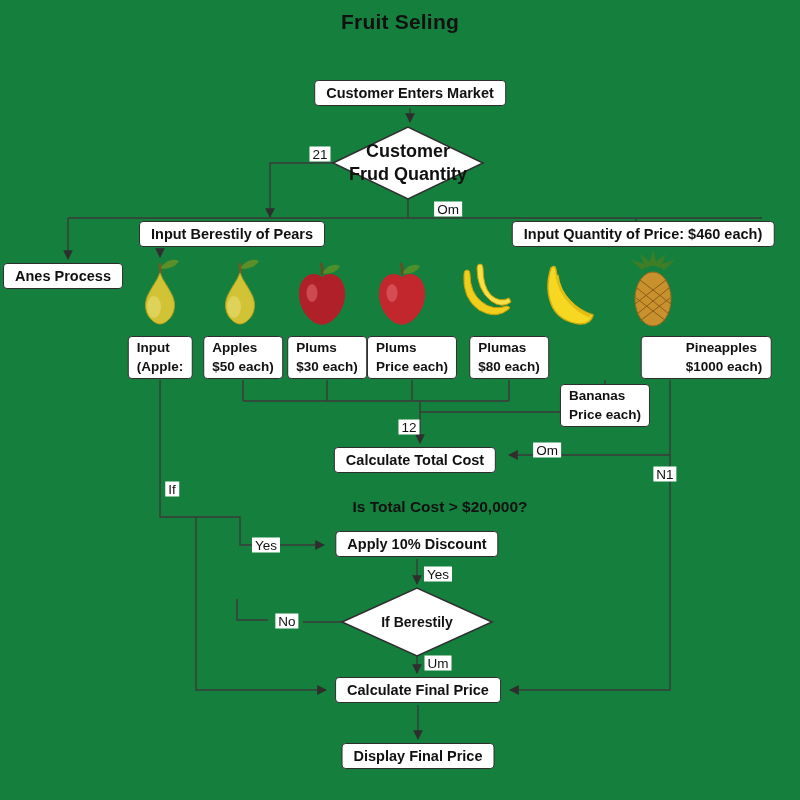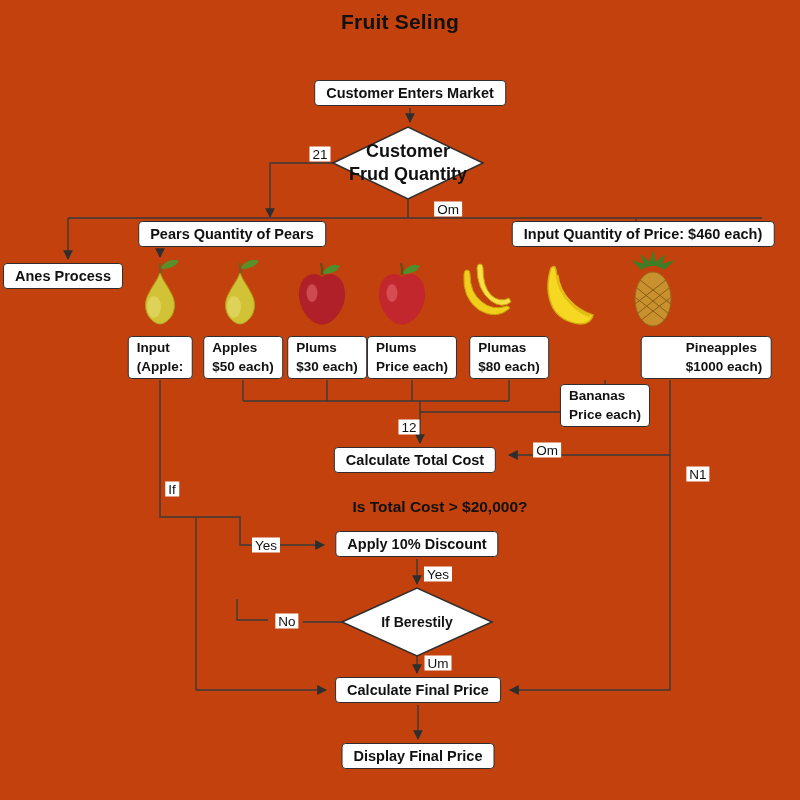--- a/index.html
+++ b/index.html
@@ -1,16 +1,16 @@
 <!DOCTYPE html>
 <html><head>
 <meta charset="utf-8">
 <style>
   html,body { margin:0; padding:0; background:#fff; }
-  .stage { position:relative; width:800px; height:800px; background:#c2410c;
+  .stage { position:relative; width:800px; height:800px; background:#15803d;
            font-family:"Liberation Sans", sans-serif; color:#111; overflow:hidden; }
   .wires { position:absolute; left:0; top:0; z-index:0; }
   .title { position:absolute; left:400px; top:10px; transform:translateX(-50%);
            font-size:21px; font-weight:700; letter-spacing:.2px; z-index:2; white-space:nowrap; }
   .node { position:absolute; transform:translateX(-50%); background:#fff;
           border:1.5px solid #2e2e2e; border-radius:4px; padding:3px 11px;
           font-size:14.5px; font-weight:600; line-height:1.25; white-space:nowrap;
           text-align:left; z-index:2; }
   .node.two { padding:2px 8px; font-size:13.5px; line-height:1.38; }
   .dtext { position:absolute; transform:translate(-50%,-50%); text-align:center;
@@ -62,21 +62,21 @@
 
   <div class="title">Fruit Seling</div>
 
   <div class="node" style="left:410px; top:80px;">Customer Enters Market</div>
 
   <div class="dtext" style="left:408px; top:163px;">
     <div>Customer</div>
     <div>Frud Quantity</div>
   </div>
 
-  <div class="node" style="left:232px; top:221px;">Pears Quantity of Pears</div>
+  <div class="node" style="left:232px; top:221px;">Input Berestily of Pears</div>
   <div class="node" style="left:635px; top:221px;margin-left:8px;">Input Quantity of Price: $460 each)</div>
   <div class="node" style="left:63px; top:263px;">Anes Process</div>
 
   <div class="fruit" style="left:160px; top:256px;">
     <svg width="52" height="72" viewBox="0 0 52 72">
       <path d="M26 8 Q27 14 26 20" stroke="#7a5a1e" stroke-width="2.5" fill="none" stroke-linecap="round"></path>
       <path d="M27 11 Q36 1 45 5 Q40 13 28 13 Z" fill="#5a8f2a"></path>
       <path d="M26 17 C23 25 19 29 15 37 C9 47 11 59 19 65 C24 69 28 69 33 65 C41 59 43 47 37 37 C33 29 29 25 26 17 Z" fill="#d2c235" stroke="#b0a01e" stroke-width="1"></path>
       <ellipse cx="20" cy="51" rx="7" ry="11" fill="#ece27c" opacity="0.5"></ellipse>
     </svg>
@@ -166,20 +166,20 @@
   <div class="question" style="left:440px; top:507px;">Is Total Cost &gt; $20,000?</div>
   <div class="node" style="left:417px; top:531px;">Apply 10% Discount</div>
   <div class="dtext" style="left:417px; top:622px; font-size:14px;">If Berestily</div>
   <div class="node" style="left:418px; top:677px;">Calculate Final Price</div>
   <div class="node" style="left:418px; top:743px;">Display Final Price</div>
 
   <span class="lbl" style="left:320px; top:154px;">21</span>
   <span class="lbl" style="left:448px; top:209px;">Om</span>
   <span class="lbl" style="left:409px; top:427px;">12</span>
   <span class="lbl" style="left:547px; top:450px;">Om</span>
-  <span class="lbl" style="left:698px; top:474px;">N1</span>
+  <span class="lbl" style="left:665px; top:474px;">N1</span>
   <span class="lbl" style="left:172px; top:489px;">If</span>
   <span class="lbl" style="left:266px; top:545px;">Yes</span>
   <span class="lbl" style="left:438px; top:574px;">Yes</span>
   <span class="lbl" style="left:287px; top:621px;">No</span>
   <span class="lbl" style="left:438px; top:663px;">Um</span>
 
 </div>
 
 </body></html>

